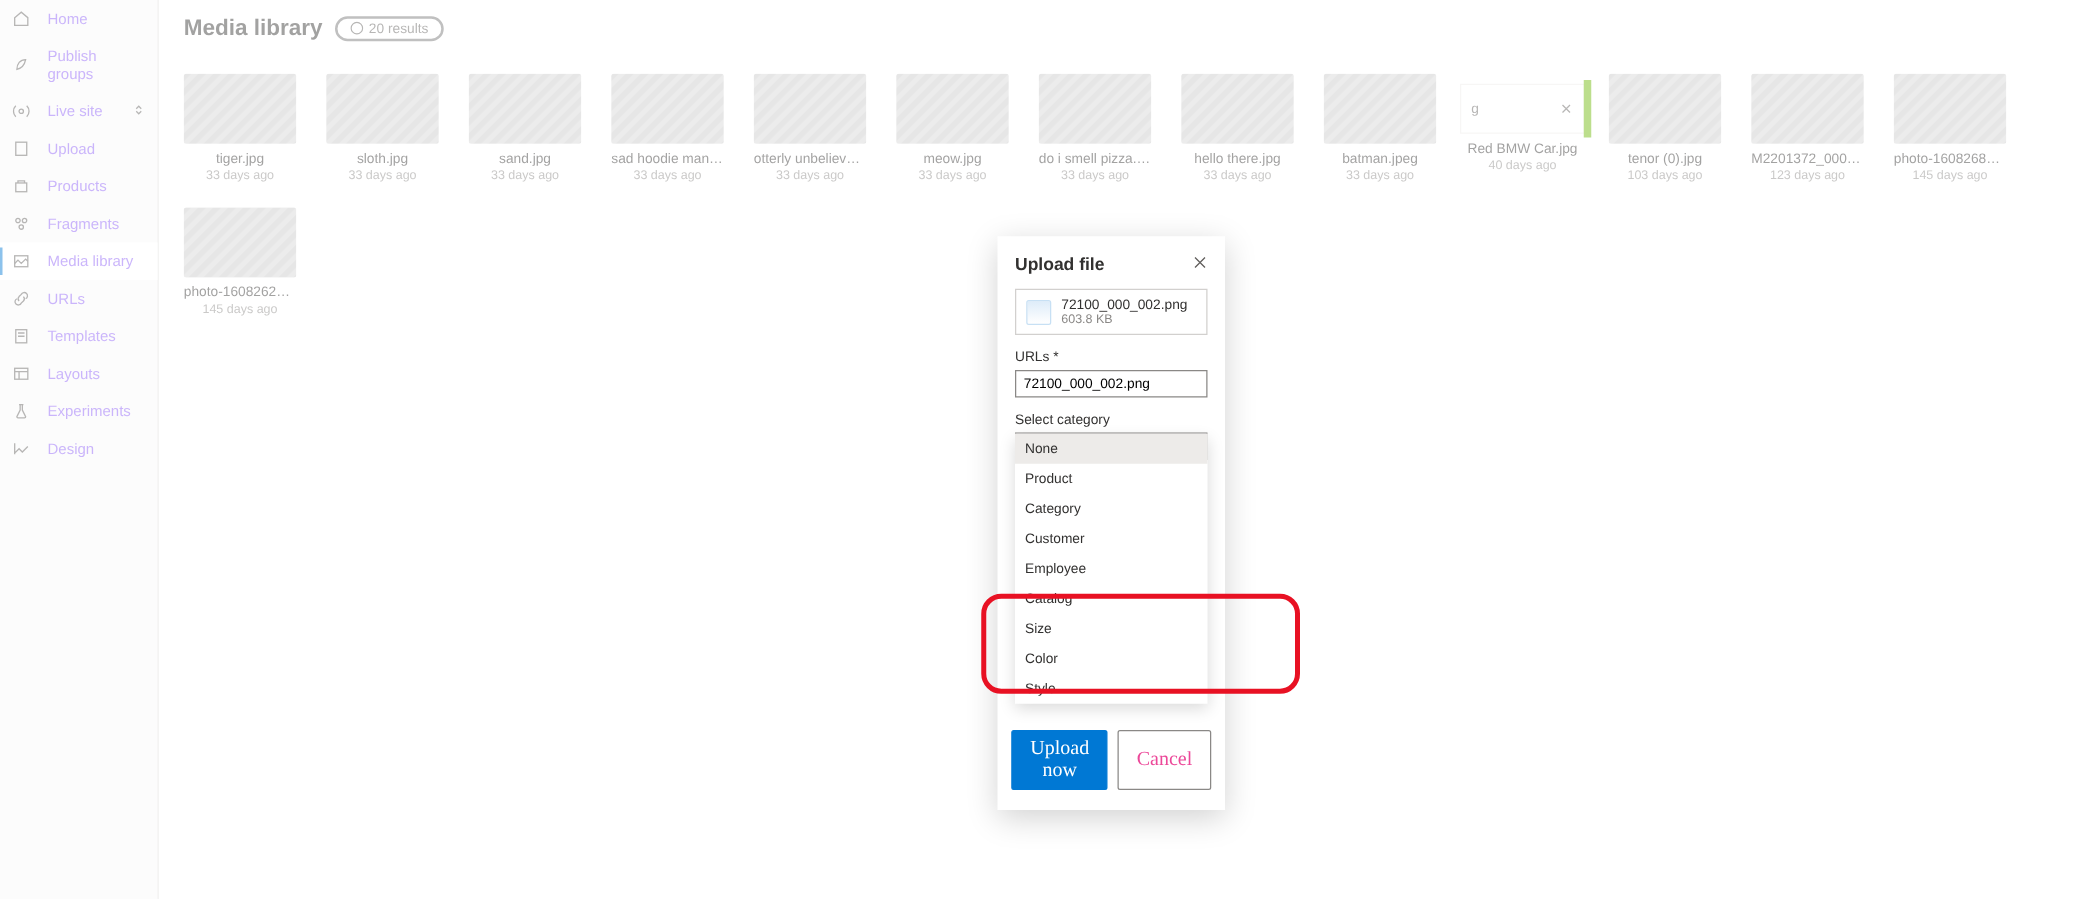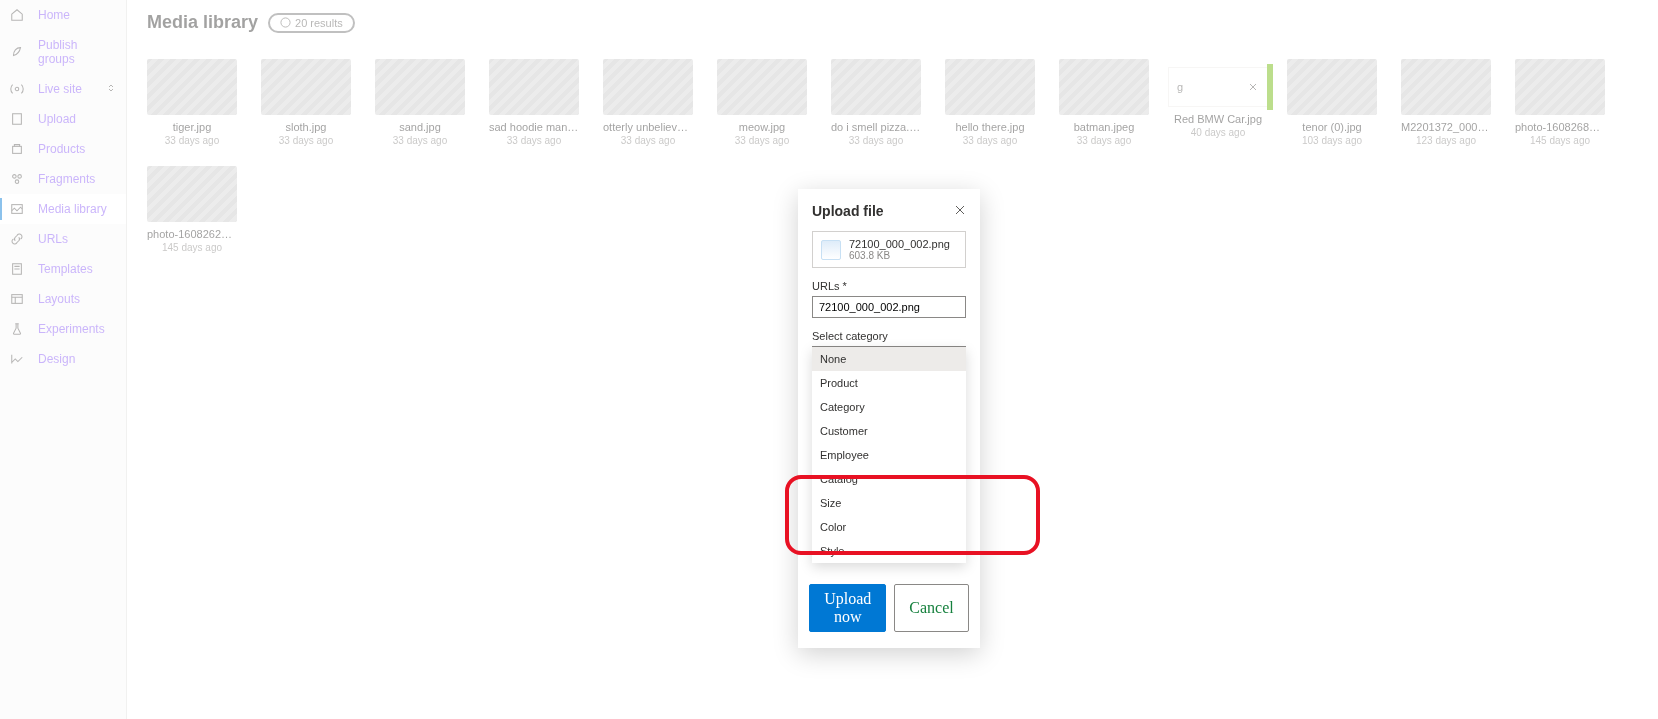--- a/index.html
+++ b/index.html
@@ -264,21 +264,21 @@
   cursor: pointer;
   font-family: Liberation Serif, serif;
 }
 .btn-primary {
   background: #0078d4;
   color: #fff;
   border: 1px solid #0078d4;
 }
 .btn-secondary {
   background: #fff;
-  color: #15803d;
+  color: #ec4899;
   border: 1px solid #8a8886;
 }
 
 
 .annotation {
   position: absolute;
   border: 4px solid #e81123;
   border-radius: 16px;
   pointer-events: none;
   z-index: 200;

